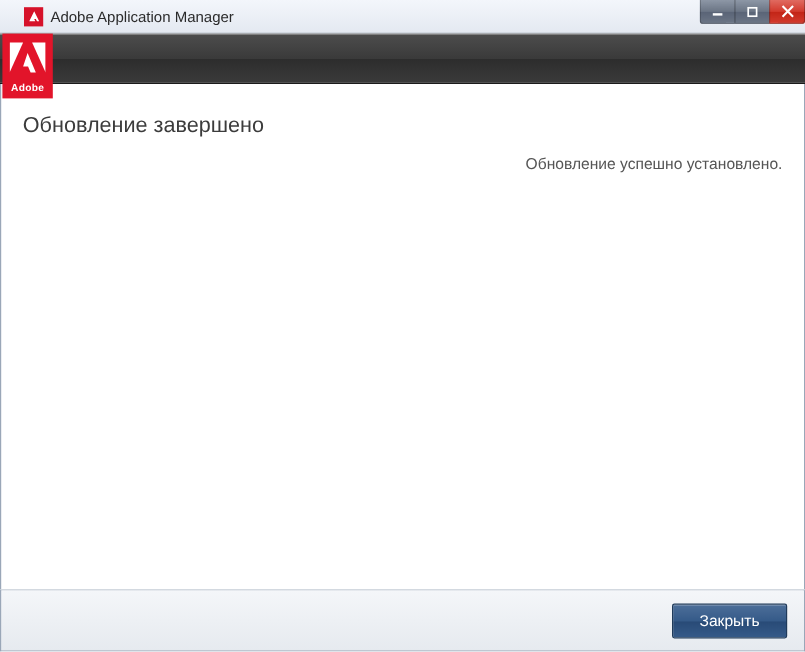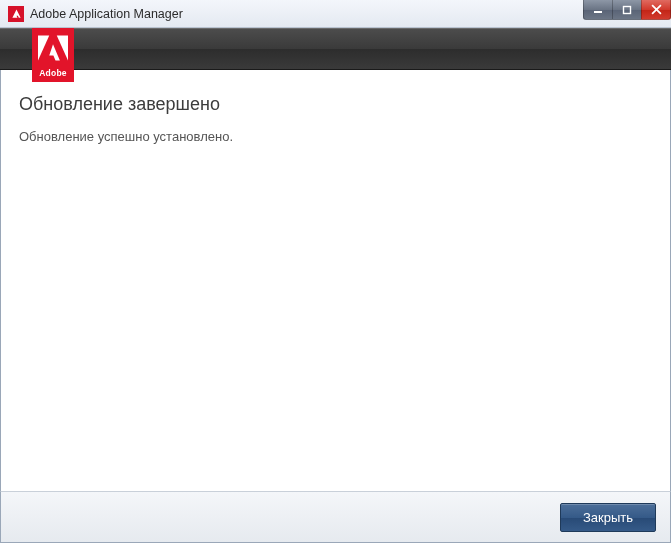--- a/index.html
+++ b/index.html
@@ -12,21 +12,21 @@
     overflow: hidden;
   }
 
   
   .titlebar {
     height: 28px;
     background: linear-gradient(to bottom, #f3f6fb 0%, #e4e9f1 100%);
     border-bottom: 1px solid #b9c3d0;
     display: flex;
     align-items: center;
-    padding: 0 0 0 8px;
+    padding: 0 0 0 20px;
     position: relative;
   }
   .titlebar .app-icon {
     width: 16px;
     height: 16px;
     background: #d6122a;
     display: flex;
     align-items: center;
     justify-content: center;
     margin-right: 6px;
@@ -69,21 +69,21 @@
   
   .header-bar {
     height: 42px;
     background: linear-gradient(to bottom, #4c4c4c 0%, #3a3a3a 50%, #2d2d2d 51%, #3a3a3a 100%);
     border-top: 1px solid #6a6a6a;
     border-bottom: 1px solid #1a1a1a;
     position: relative;
   }
   .adobe-logo {
     position: absolute;
-    left: 32px;
+    left: 2px;
     top: -1px;
     width: 42px;
     height: 54px;
     background: #e2142a;
     display: flex;
     flex-direction: column;
     align-items: center;
     justify-content: flex-end;
     padding-bottom: 4px;
   }
@@ -112,20 +112,21 @@
   .content h1 {
     margin: 0 0 14px 0;
     font-size: 18px;
     font-weight: 400;
     color: #3c3c3c;
   }
   .content .desc {
     font-size: 13px;
     color: #555;
     margin: 0;
+    text-align: right;
   }
 
   
   .footer {
     height: 52px;
     background: linear-gradient(to bottom, #f4f6f9 0%, #e6eaef 100%);
     border-top: 1px solid #c9d0d9;
     border-left: 1px solid #9aa7b8;
     border-right: 1px solid #9aa7b8;
     border-bottom: 1px solid #9aa7b8;

